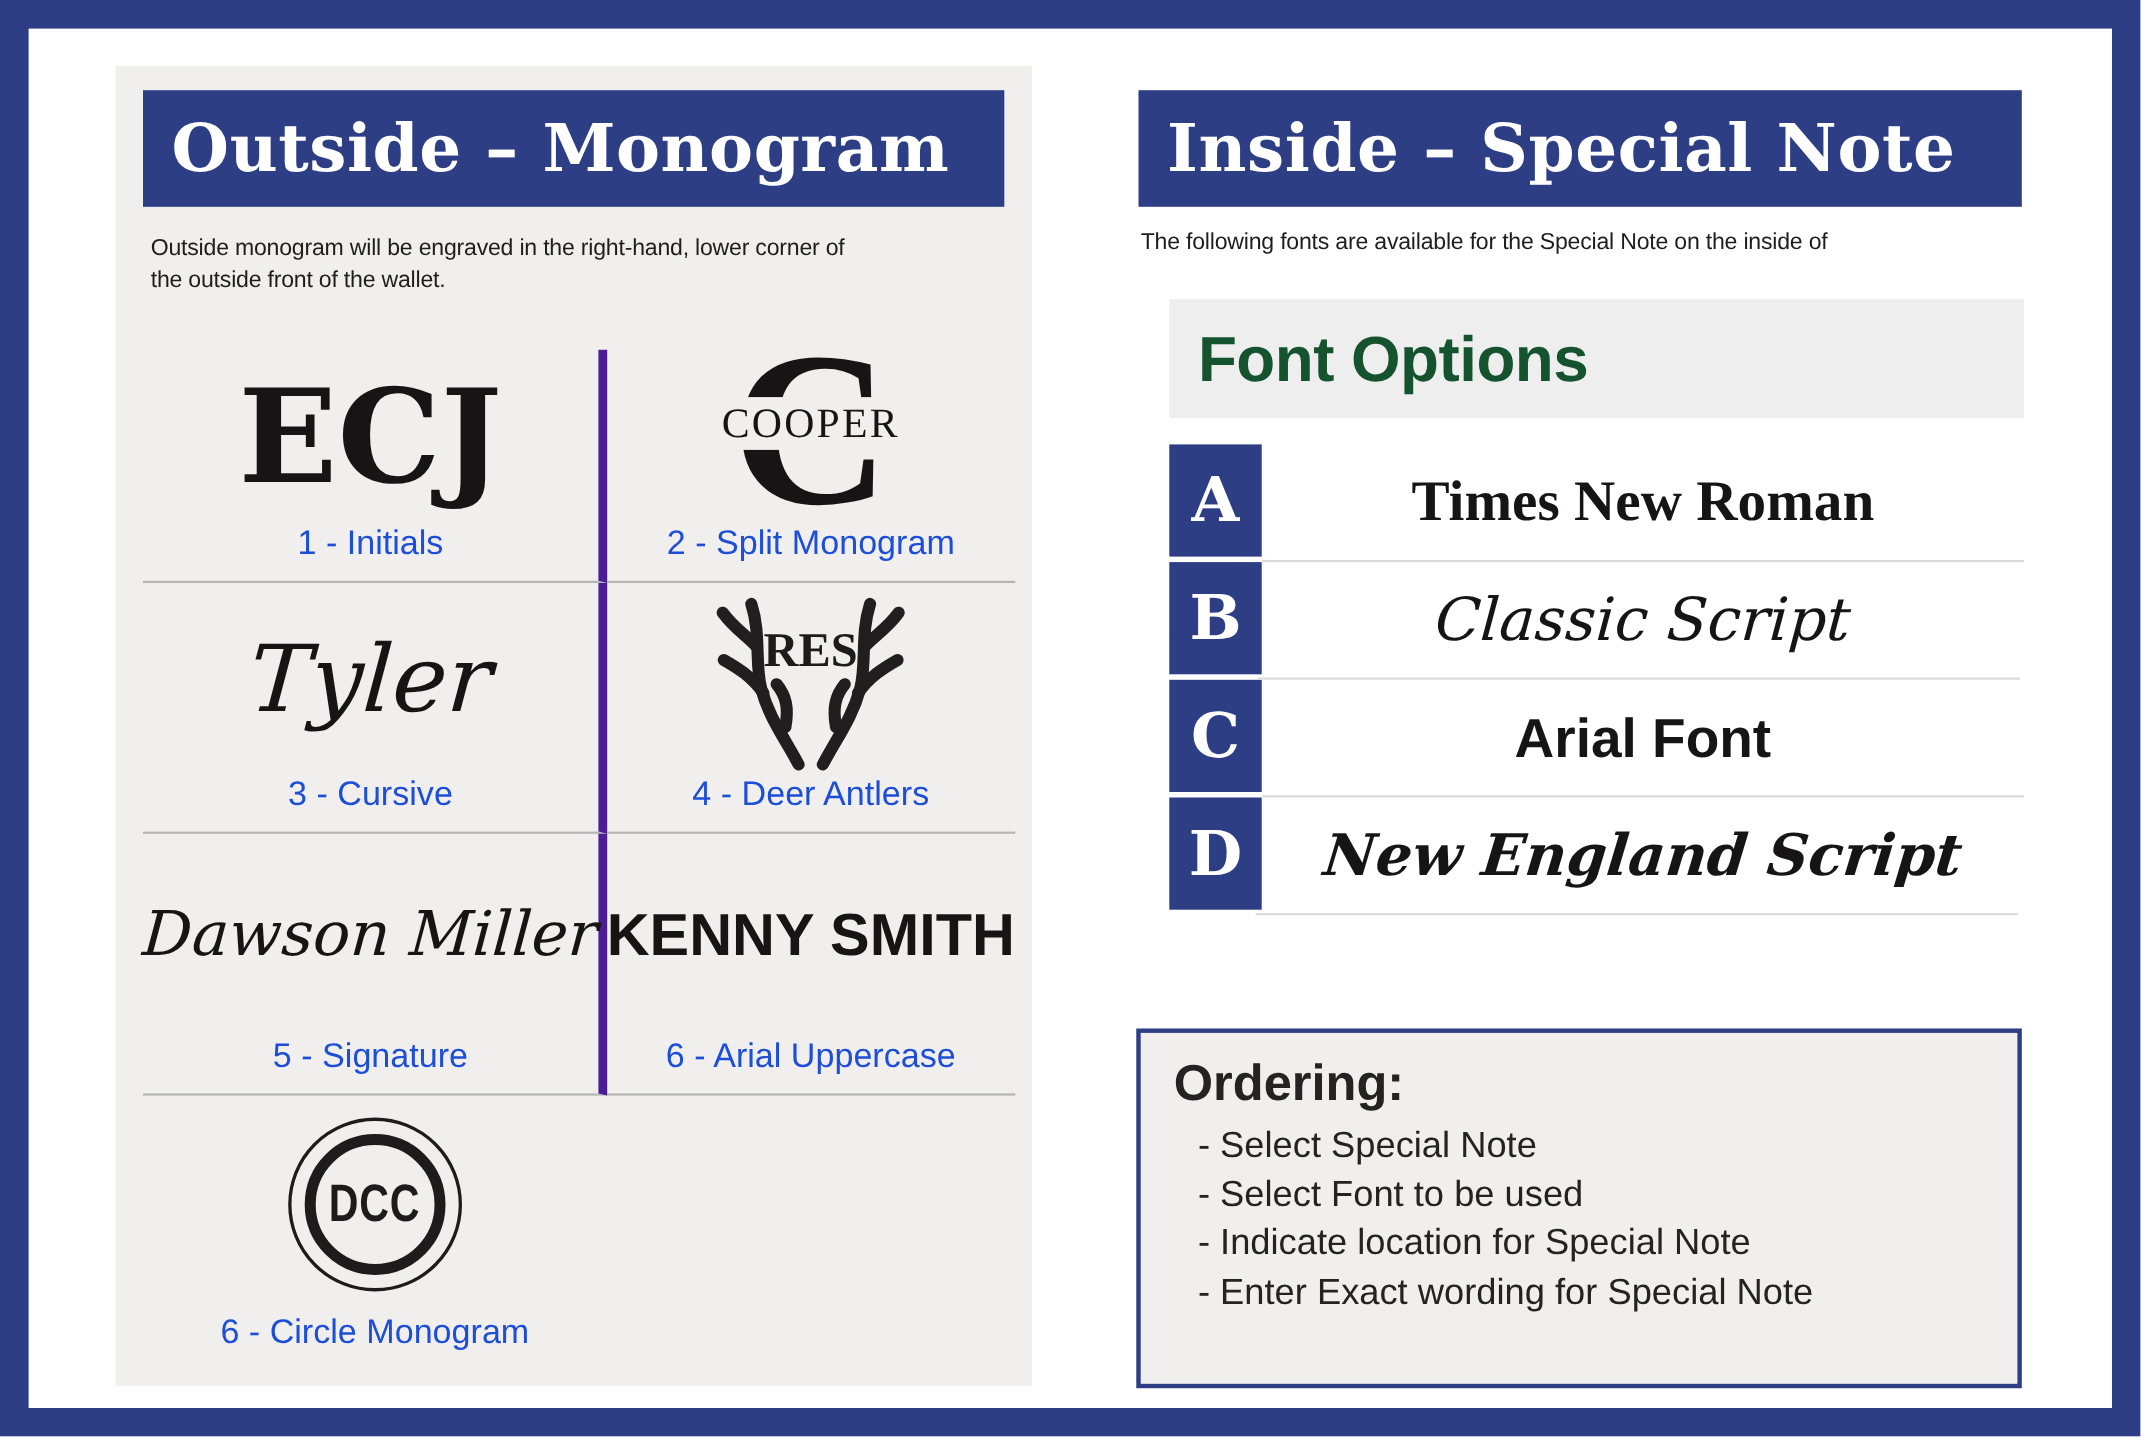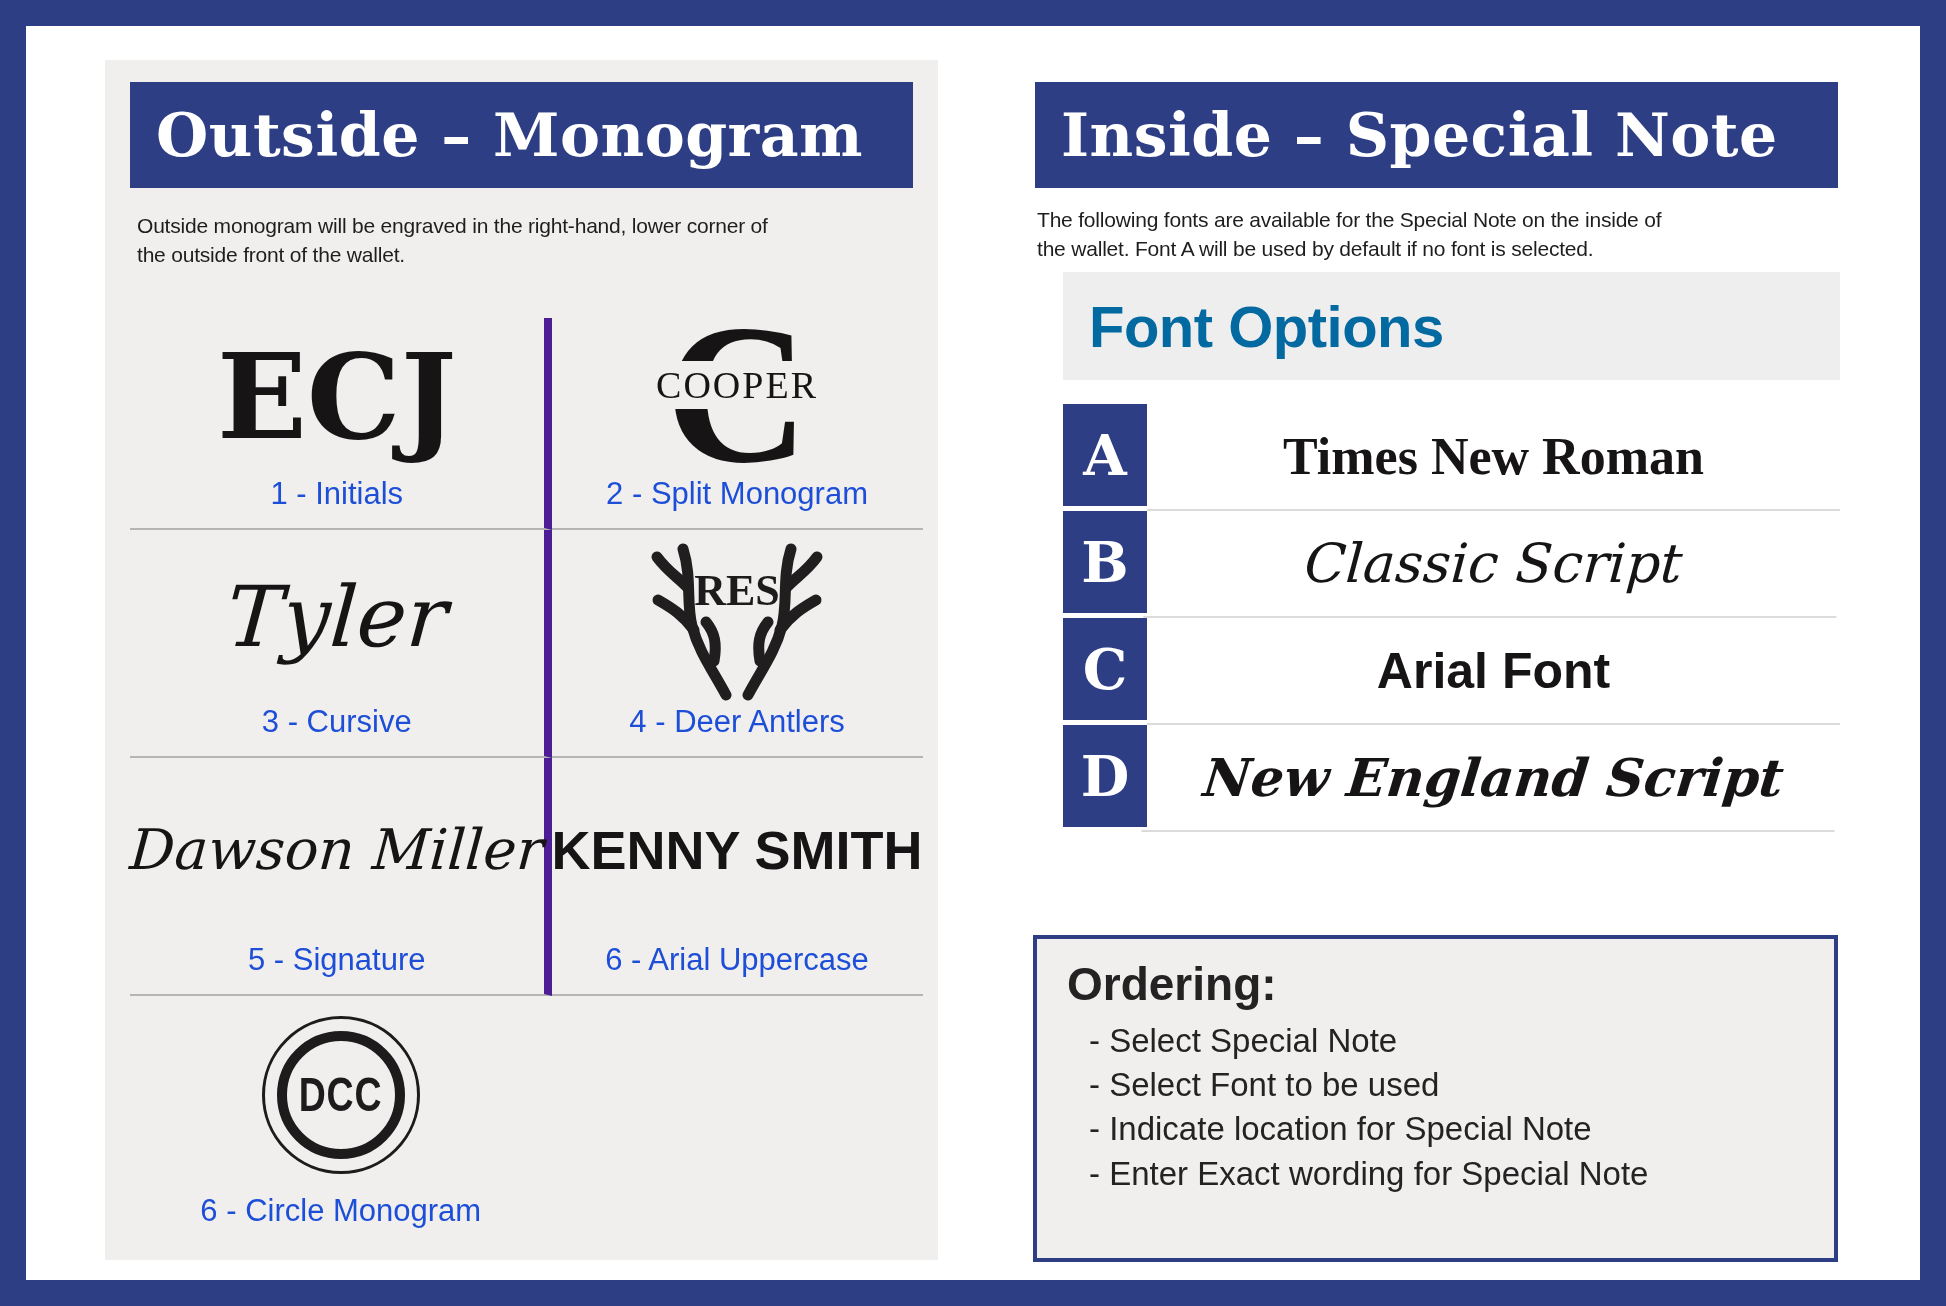--- a/index.html
+++ b/index.html
@@ -24,21 +24,21 @@
                display:grid; grid-template-columns:1fr 1fr;
                grid-template-rows:212px 228px 238px 249px; }
   .cell { display:flex; flex-direction:column; align-items:center; justify-content:flex-end; position:relative; }
   .cell .art-zone { flex:1; width:100%; display:flex; align-items:center; justify-content:center; }
   .cell-label { font-size:31px; color:#1d4ed8; margin-bottom:16px; }
   .c-left  { border-right:8px solid #4c1d95; }
   .row-div { border-bottom:2px solid #b5b5b5; }
 
   
   .art-initials { font-family:"DejaVu Serif", serif; font-weight:700; font-size:118px; line-height:1; color:#161414; }
-  .art-split { position:relative; width:300px; height:165px; display:flex; align-items:center; justify-content:center; }
+  .art-split { position:relative; width:300px; height:165px; display:flex; justify-content:center; }
   .split-c { font-family:"Liberation Serif", serif; font-weight:700; font-size:200px; line-height:160px; color:#161414; }
   .split-name { position:absolute; top:50px; left:50%; transform:translateX(-50%);
                 background:#f0efee; padding:2px 10px; font-family:"Liberation Serif", serif;
                 font-size:38px; letter-spacing:2px; color:#161414; white-space:nowrap; }
   .art-cursive { font-family:"DejaVu Serif", serif; font-style:italic; font-size:84px; line-height:1;
                  color:#161414; transform:skewX(-4deg); }
   .art-signature { font-family:"DejaVu Serif", serif; font-style:italic; font-size:56px; line-height:1;
                    color:#161414; transform:skewX(-4deg); white-space:nowrap; }
   .art-arial-upper { font-family:"Liberation Sans", sans-serif; font-weight:700; font-size:54px;
                      line-height:1; color:#161414; white-space:nowrap; }
@@ -53,21 +53,21 @@
   .antler-svg { display:block; }
 
   
   .right-panel { position:absolute; left:1035px; top:60px; width:805px; height:1206px; background:#ffffff; }
   .right-banner { left:0; top:22px; width:803px; height:106px; position:absolute; }
   .right-desc { position:absolute; left:2px; top:146px; width:800px; }
 
   .font-options-band { position:absolute; left:28px; top:212px; width:777px; height:108px;
                        background:#efeeee; display:flex; align-items:center; }
   .font-options-band h2 { font-family:"Liberation Sans", sans-serif; font-weight:700;
-                          font-size:58px; color:#0369a1; padding-left:26px; letter-spacing:-0.5px; }
+                          font-size:58px; color:#14532d; padding-left:26px; letter-spacing:-0.5px; }
 
   .font-table { position:absolute; left:28px; top:344px; width:777px; }
   .font-row { display:flex; align-items:stretch; height:107px; }
   .badge { width:84px; background:#2d3e85; color:#ffffff; display:flex; align-items:center; justify-content:center;
            font-family:"DejaVu Serif", serif; font-weight:700; font-size:56px; margin-bottom:5px; }
   .sample-zone { flex:1; display:flex; align-items:center; justify-content:center;
                  border-bottom:2px solid #dbdbdb; color:#161414; }
   .sample-a { font-family:"Liberation Serif", serif; font-weight:700; font-size:52px;text-align:right; }
   .sample-b { font-family:"DejaVu Serif", serif; font-style:italic; font-size:54px; transform:skewX(-4deg); }
   .sample-c { font-family:"Liberation Sans", sans-serif; font-weight:700; font-size:50px; }
@@ -171,21 +171,20 @@
     </div>
   </section>
 
   <section class="right-panel">
     <div class="banner right-banner">
       <h1>Inside – Special Note</h1>
     </div>
 
     <p class="desc right-desc">
       <span>The following fonts are available for the Special Note on the inside of</span>
-      <span>the wallet.  Font A will be used by default if no font is selected.</span>
     </p>
 
     <div class="font-options-band">
       <h2>Font Options</h2>
     </div>
 
     <div class="font-table">
       <div class="font-row">
         <div class="badge">A</div>
         <div class="sample-zone sample-a">Times New Roman</div>

